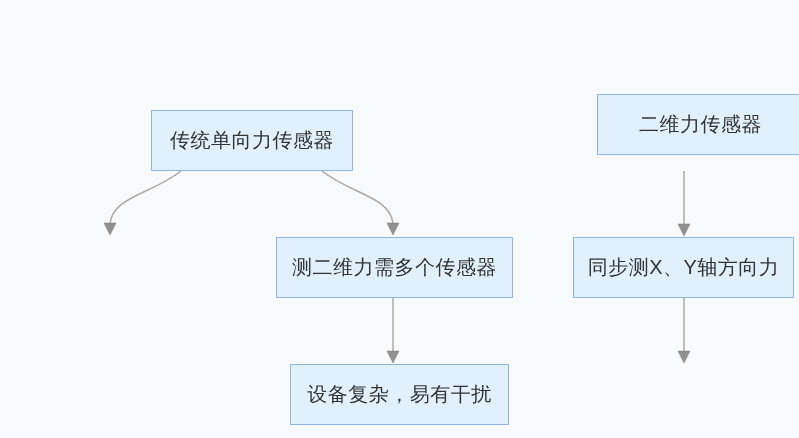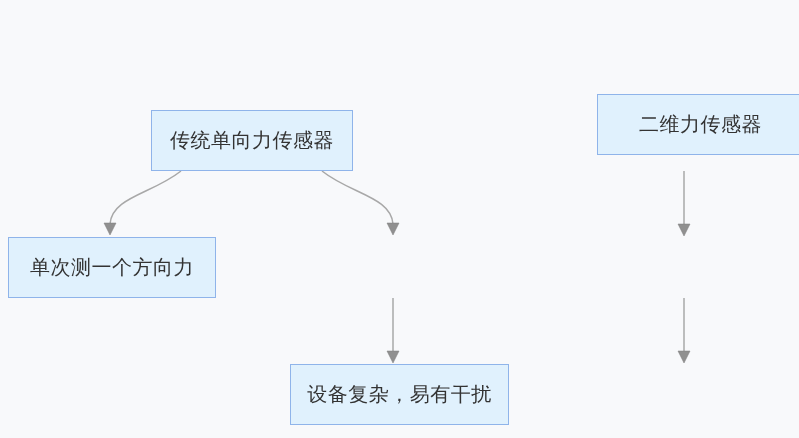--- a/index.html
+++ b/index.html
@@ -70,28 +70,31 @@
     <polygon points="678,224 690,224 684,236"></polygon>
 
     <path d="M684,298 L684,352"></path>
     <polygon points="678,351 690,351 684,363"></polygon>
   </svg>
 
   <div class="node" style="left:151px; top:110px; width:202px; height:61px">
     <span>传统单向力传感器</span>
   </div>
 
-  <div class="node" style="left:8px; top:237px; width:208px; height:61px">
-    <span>单次测一个方向力</span>
+
+  <div class="node" style="left:276px; top:237px; width:237px; height:61px">
+    <span>测二维力需多个传感器</span>
   </div>
-
 
   <div class="node" style="left:290px; top:364px; width:219px; height:61px">
     <span>设备复杂，易有干扰</span>
   </div>
 
   <div class="node" style="left:597px; top:94px; width:207px; height:61px">
     <span>二维力传感器</span>
   </div>
 
+  <div class="node" style="left:573px; top:237px; width:221px; height:61px">
+    <span>同步测X、Y轴方向力</span>
+  </div>
 
 
 </div>
 
 </body></html>

